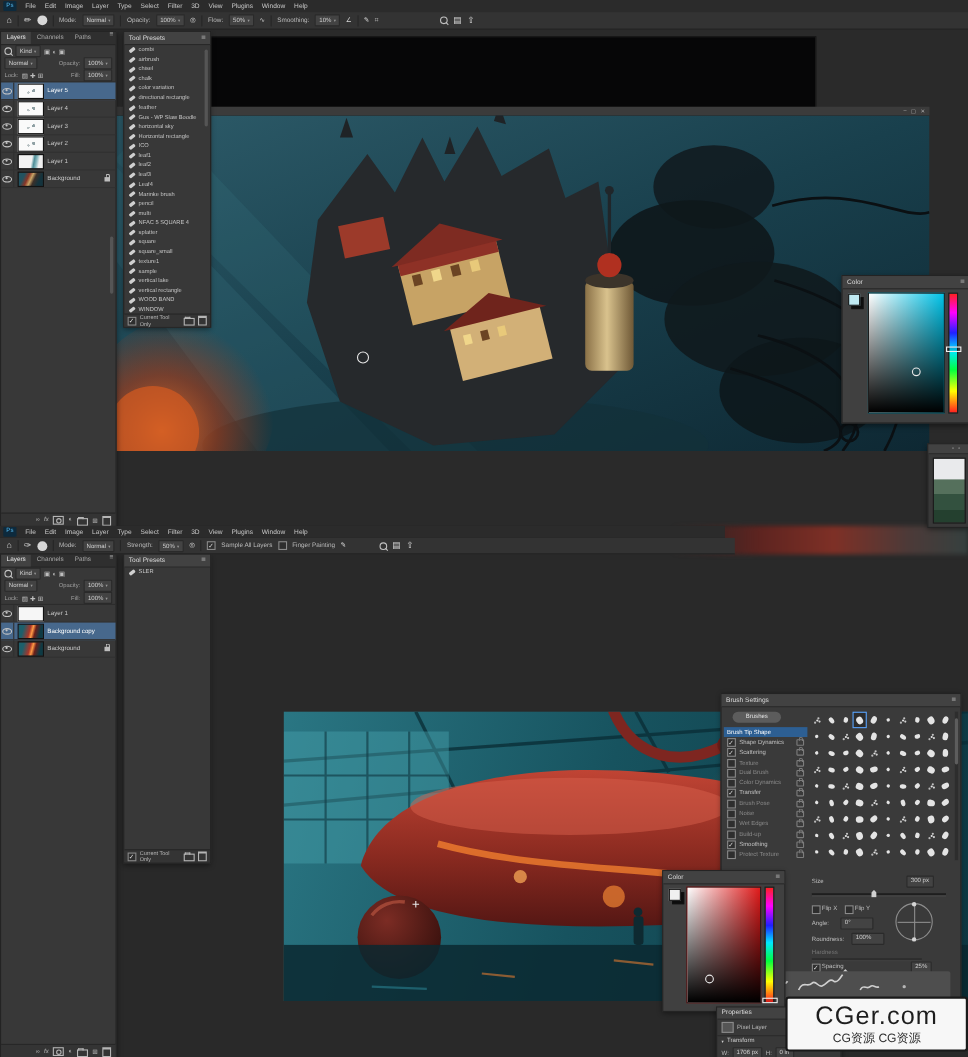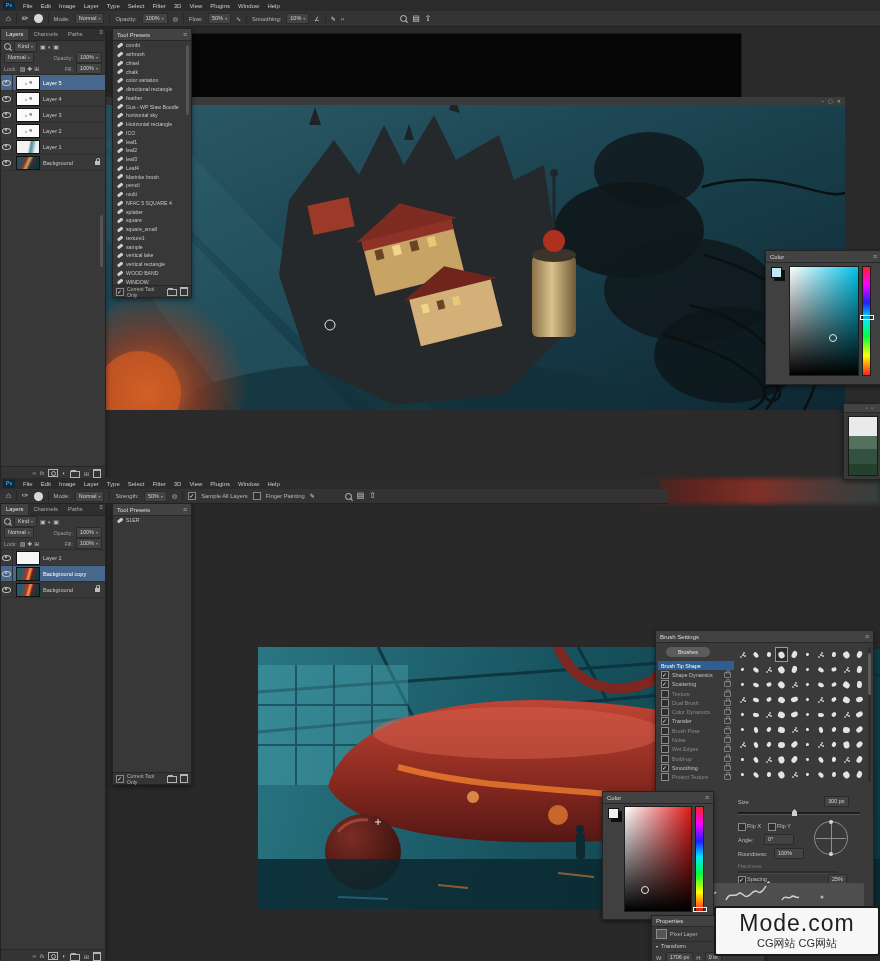--- a/index.html
+++ b/index.html
@@ -1142,17 +1142,17 @@
     </div>
     <div class="prop-row">
       <span>W:</span>
       <span class="fld">1706 px</span>
       <span>H:</span>
       <span class="fld">0 in</span>
     </div>
   </div>
 
   <div class="wm">
-    <span class="wm-title">Mode.com</span>
-    <span class="wm-sub">CG网站 CG网站</span>
+    <span class="wm-title">CGer.com</span>
+    <span class="wm-sub">CG资源 CG资源</span>
   </div>
 
 </div>
 
 </body></html>

